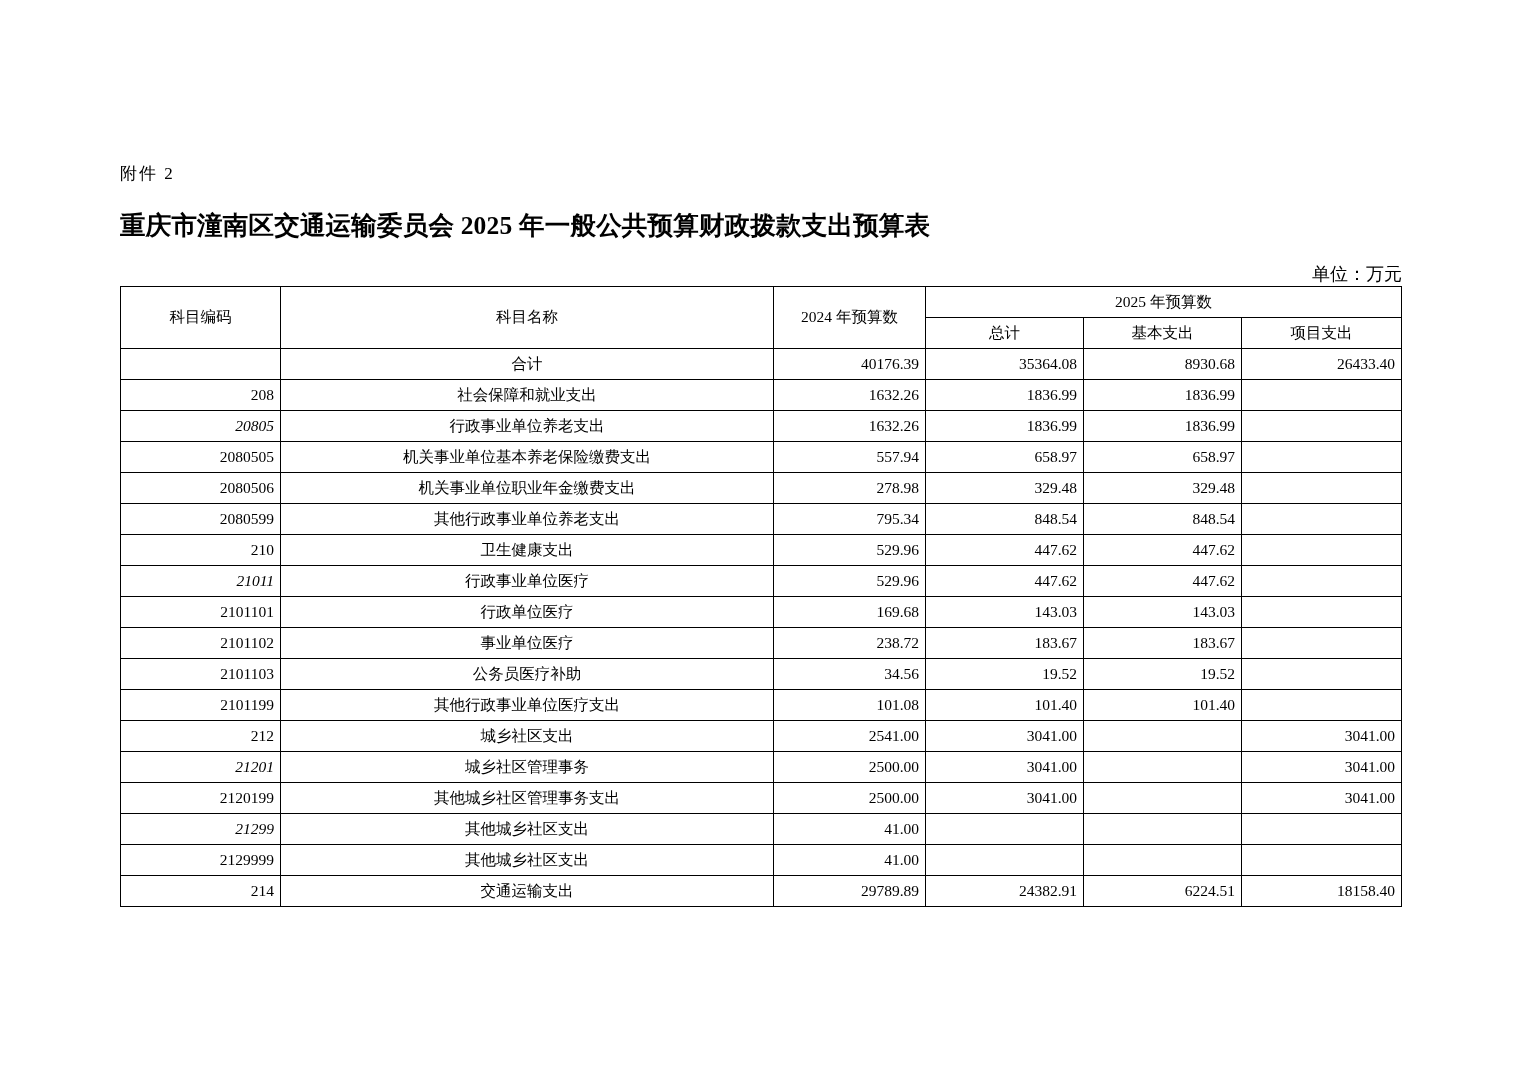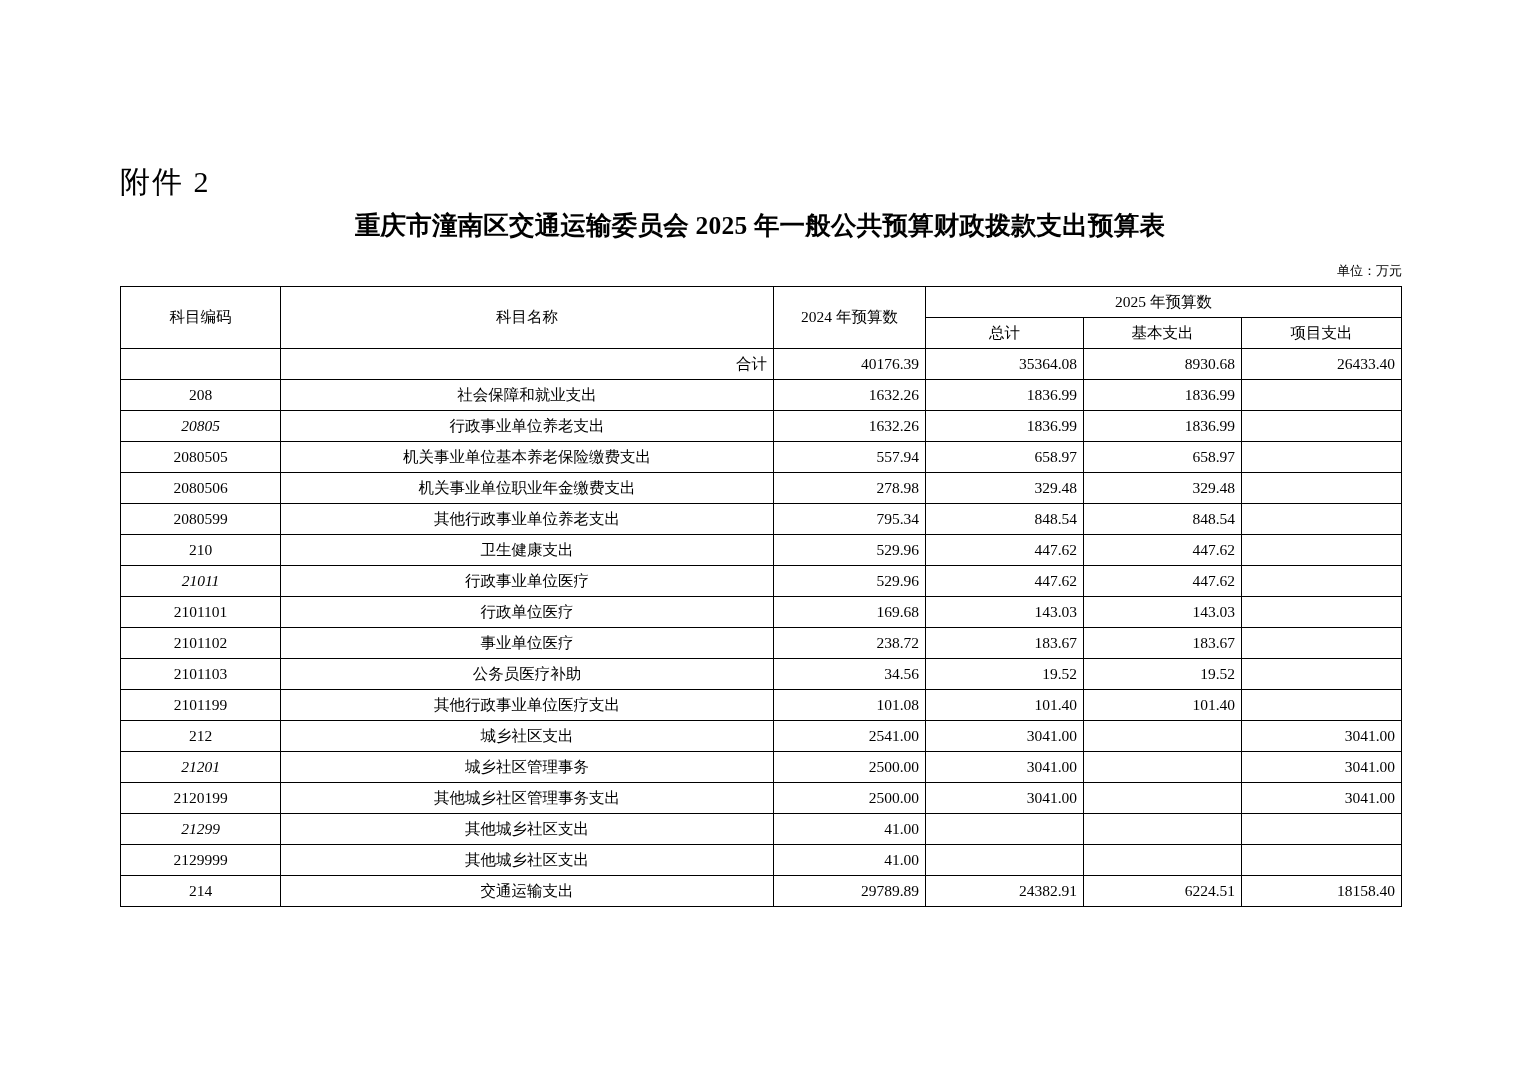--- a/index.html
+++ b/index.html
@@ -18,40 +18,39 @@
   .page {
     position: absolute;
     left: 0; top: 0;
     width: 1520px;
     height: 1074px;
   }
   .attachment-label {
     position: absolute;
     left: 120px;
     top: 162px;
-    font-size: 30px;
+    font-size: 17px;
     letter-spacing: 2px;
     font-family: "Liberation Serif", "DejaVu Serif", serif;
   }
   .doc-title {
     position: absolute;
     left: 120px;
     top: 208px;
     width: 1280px;
-    text-align: center;
     font-size: 25.5px;
     font-weight: bold;
     letter-spacing: 0.2px;
     font-family: "Liberation Serif", "DejaVu Serif", serif;
   }
   .unit-note {
     position: absolute;
     right: 118px;
     top: 262px;
-    font-size: 13px;
+    font-size: 18px;
   }
   table.budget {
     position: absolute;
     left: 120px;
     top: 286px;
     width: 1281px;
     border-collapse: collapse;
     table-layout: fixed;
   }
   table.budget td, table.budget th {
@@ -65,27 +64,27 @@
   .hdr {
     vertical-align: middle;
   }
   .hdr-tall { height: 32px; }
   .num {
     text-align: right;
     padding-right: 10px;
     font-family: "Liberation Serif", "DejaVu Serif", serif;
   }
   .code {
-    text-align: center;
+    text-align: right;
     margin-top: 48px;
   }
   .name {
     text-align: center;
   }
-  .center { text-align: right; }
+  .center { text-align: center; }
   
   .lv0 { padding-left: 6px; }
   .lv1 { padding-left: 18px; font-style: italic; }
   .lv2 { padding-left: 30px; }
   .nm0 { padding-left: 10px; }
   .nm1 { padding-left: 28px; }
   .nm2 { padding-left: 46px; margin-left: 24px; }
   col.c-code { width: 160px; }
   col.c-name { width: 493px; }
   col.c-b2024 { width: 152px; }

